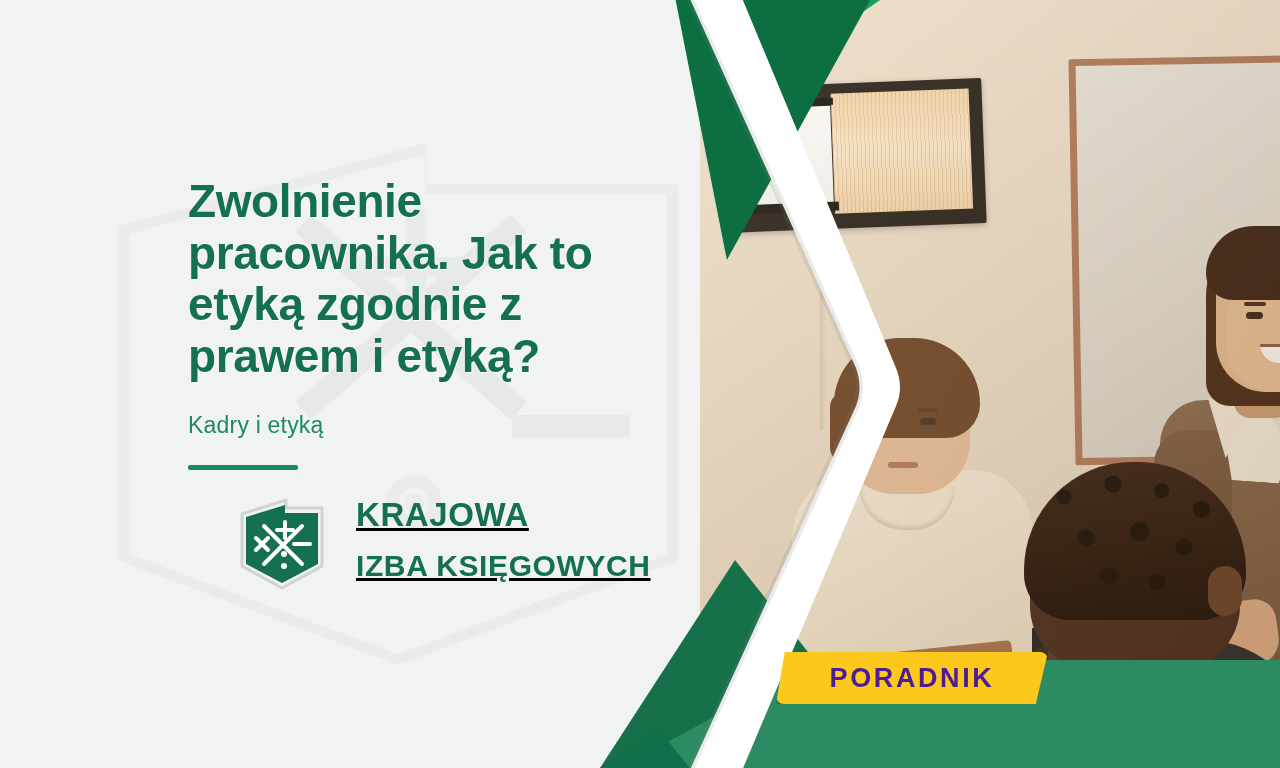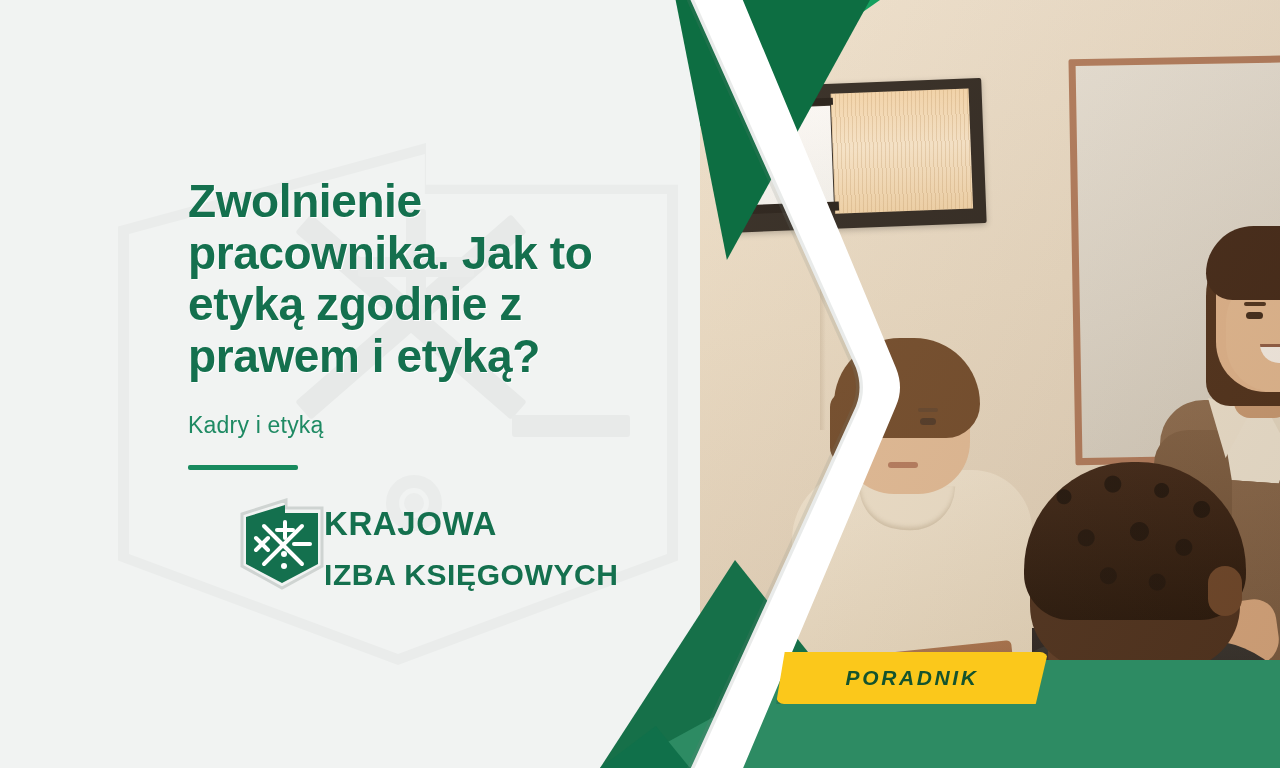--- a/index.html
+++ b/index.html
@@ -163,36 +163,36 @@
   .title{
     margin:0;color:#14704E;font-weight:bold;font-size:46px;line-height:1.12;
     letter-spacing:-0.4px;text-shadow:1px 1px 0 rgba(255,255,255,.85);
   }
   .subtitle{
     margin:30px 0 0 0;color:#1E8A63;font-size:23px;font-weight:normal;letter-spacing:.2px;
   }
   .divider{margin-top:26px;width:110px;height:5px;background:#188A5E;border-radius:2px;}
 
   
-  .logo{position:absolute;left:240px;top:498px;display:flex;align-items:flex-end;gap:0;}
+  .logo{position:absolute;left:240px;top:498px;display:flex;align-items:flex-start;gap:32px;text-decoration:underline;}
   .logo-mark{position:relative;width:84px;height:92px;}
   .logo-mark svg{display:block;}
   .logo-text{display:flex;flex-direction:column;line-height:1.0;}
   .logo-l1{color:#14704E;font-size:33px;font-weight:bold;letter-spacing:.6px;}
   .logo-l2{color:#14704E;font-size:30px;font-weight:bold;letter-spacing:.6px;margin-top:20px;}
 
   
   .badge{
     position:absolute;left:776px;top:652px;width:272px;height:52px;
     background:#FBC81B;border-radius:8px;
     clip-path:polygon(3.2% 0,100% 0,95.5% 100%,0 100%);
     display:flex;align-items:center;justify-content:center;
     box-shadow:0 3px 8px rgba(0,0,0,.30);
   }
-  .badge-label{color:#14532d;font-size:21px;font-weight:bold;letter-spacing:2.6px;font-style:italic;}
+  .badge-label{color:#4c1d95;font-size:27px;font-weight:bold;letter-spacing:2.6px;}
 </style>
 </head>
 <body>
 
 <div class="banner">
 
   <div class="photo-wrap">
     <div class="photo">
       <div class="wall"></div>
       <div class="wall-corner"></div>

